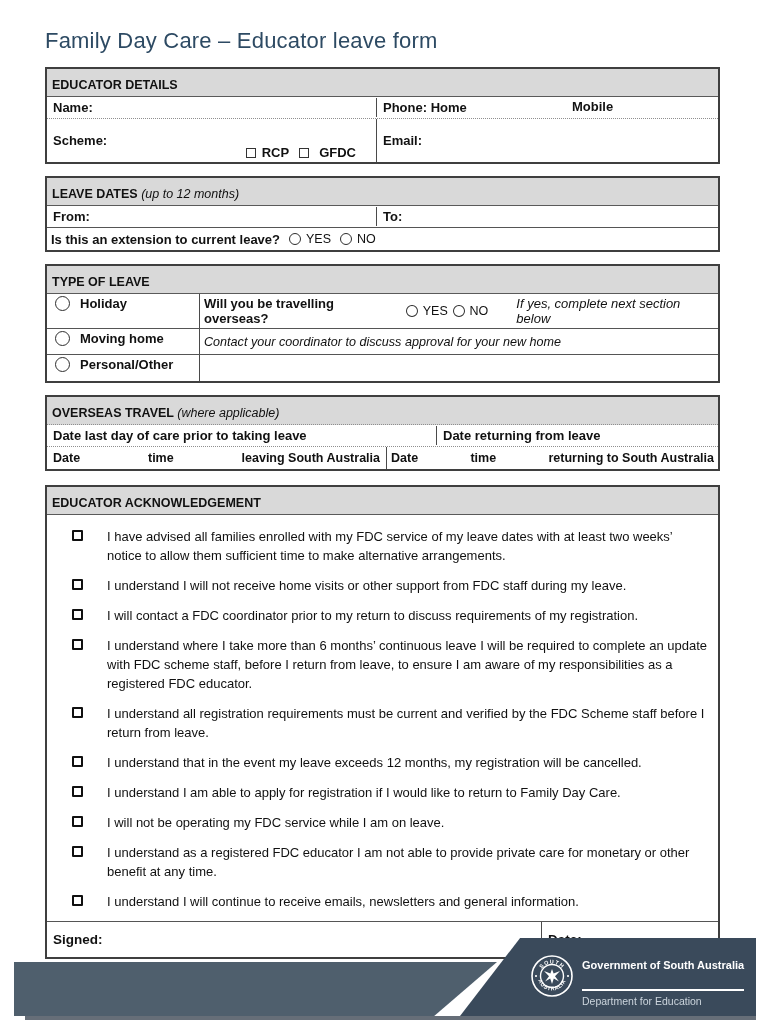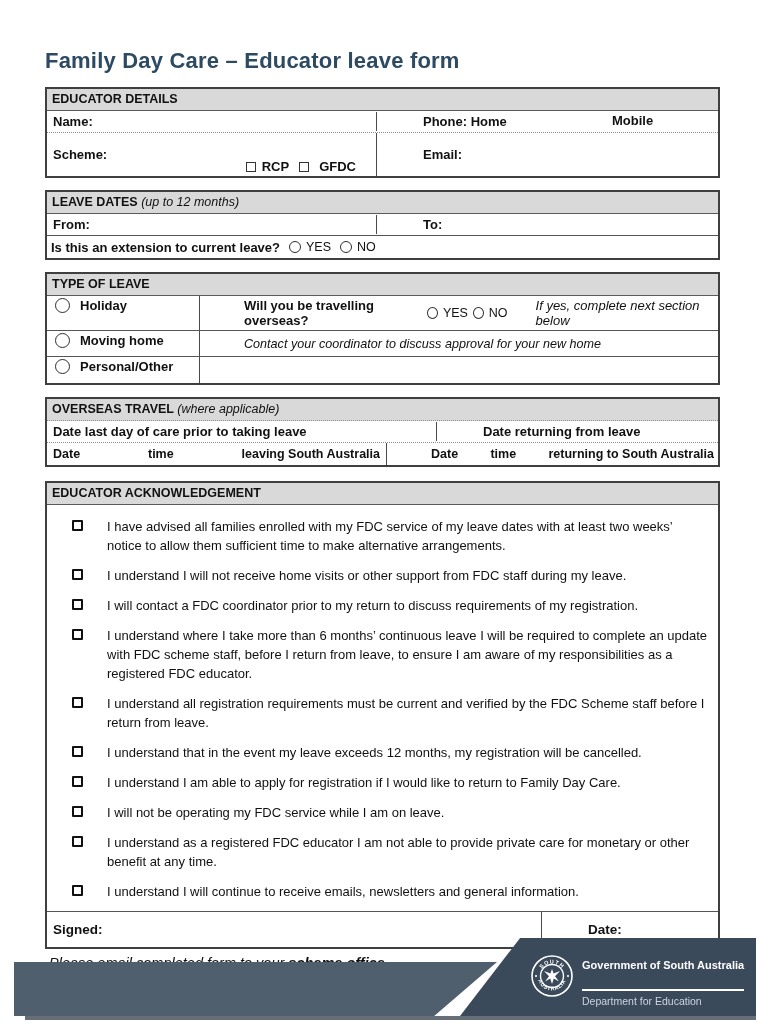--- a/index.html
+++ b/index.html
@@ -4,32 +4,32 @@
 <style>
   * { margin:0; padding:0; box-sizing:border-box; }
   html,body { background:#ffffff; }
   .page {
     position:relative; width:770px; height:1024px; margin:0 auto;
     background:#ffffff; overflow:hidden;
     font-family:"Liberation Sans", sans-serif; color:#111;
   }
   .content { position:absolute; left:45px; top:0; width:675px; }
   .doc-title {
-    margin-top:48px; margin-bottom:13px;
-    font-size:22px; font-weight:bold; letter-spacing:0.2px;
+    margin-top:28px; margin-bottom:13px;
+    font-size:22px; font-weight:normal; letter-spacing:0.2px;
     color:var(--title, #2d4a63);
   }
   .tbl { border:2px solid #3f3f3f; margin-bottom:12px; background:#fff; }
   .tbl-header {
     background:var(--section-header-bg, #d9d9d9);
-    font-size:12.5px; font-weight:bold; padding:3px 5px 4px 5px;
+    font-size:12.5px; font-weight:bold; padding:9px 5px 4px 5px;
     border-bottom:1px solid #5a5a5a; line-height:14px;
   }
   .tbl-header .hdr-note { font-weight:normal; font-style:italic; font-size:12.5px; }
-  .row { display:flex; align-items:center; font-size:13px; min-height:22px;gap:40px; }
+  .row { display:flex; align-items:center; font-size:13px; min-height:22px; }
   .row.b-dot { border-bottom:1px dotted #8f8f8f; }
   .row.b-solid { border-bottom:1px solid #555; }
   .cell { padding:2px 6px; }
   .lbl { font-weight:bold; }
   .v-div { border-right:1px solid #4a4a4a; }
   .fill { flex:1; }
 
   
   .sm-check { display:inline-block; width:10px; height:10px; border:1.5px solid #333; background:#fff; }
   .ack-check { display:inline-block; width:11px; height:11px; border:2px solid #101010; border-radius:1px; background:#fff; flex:0 0 auto; margin-top:3px; }

